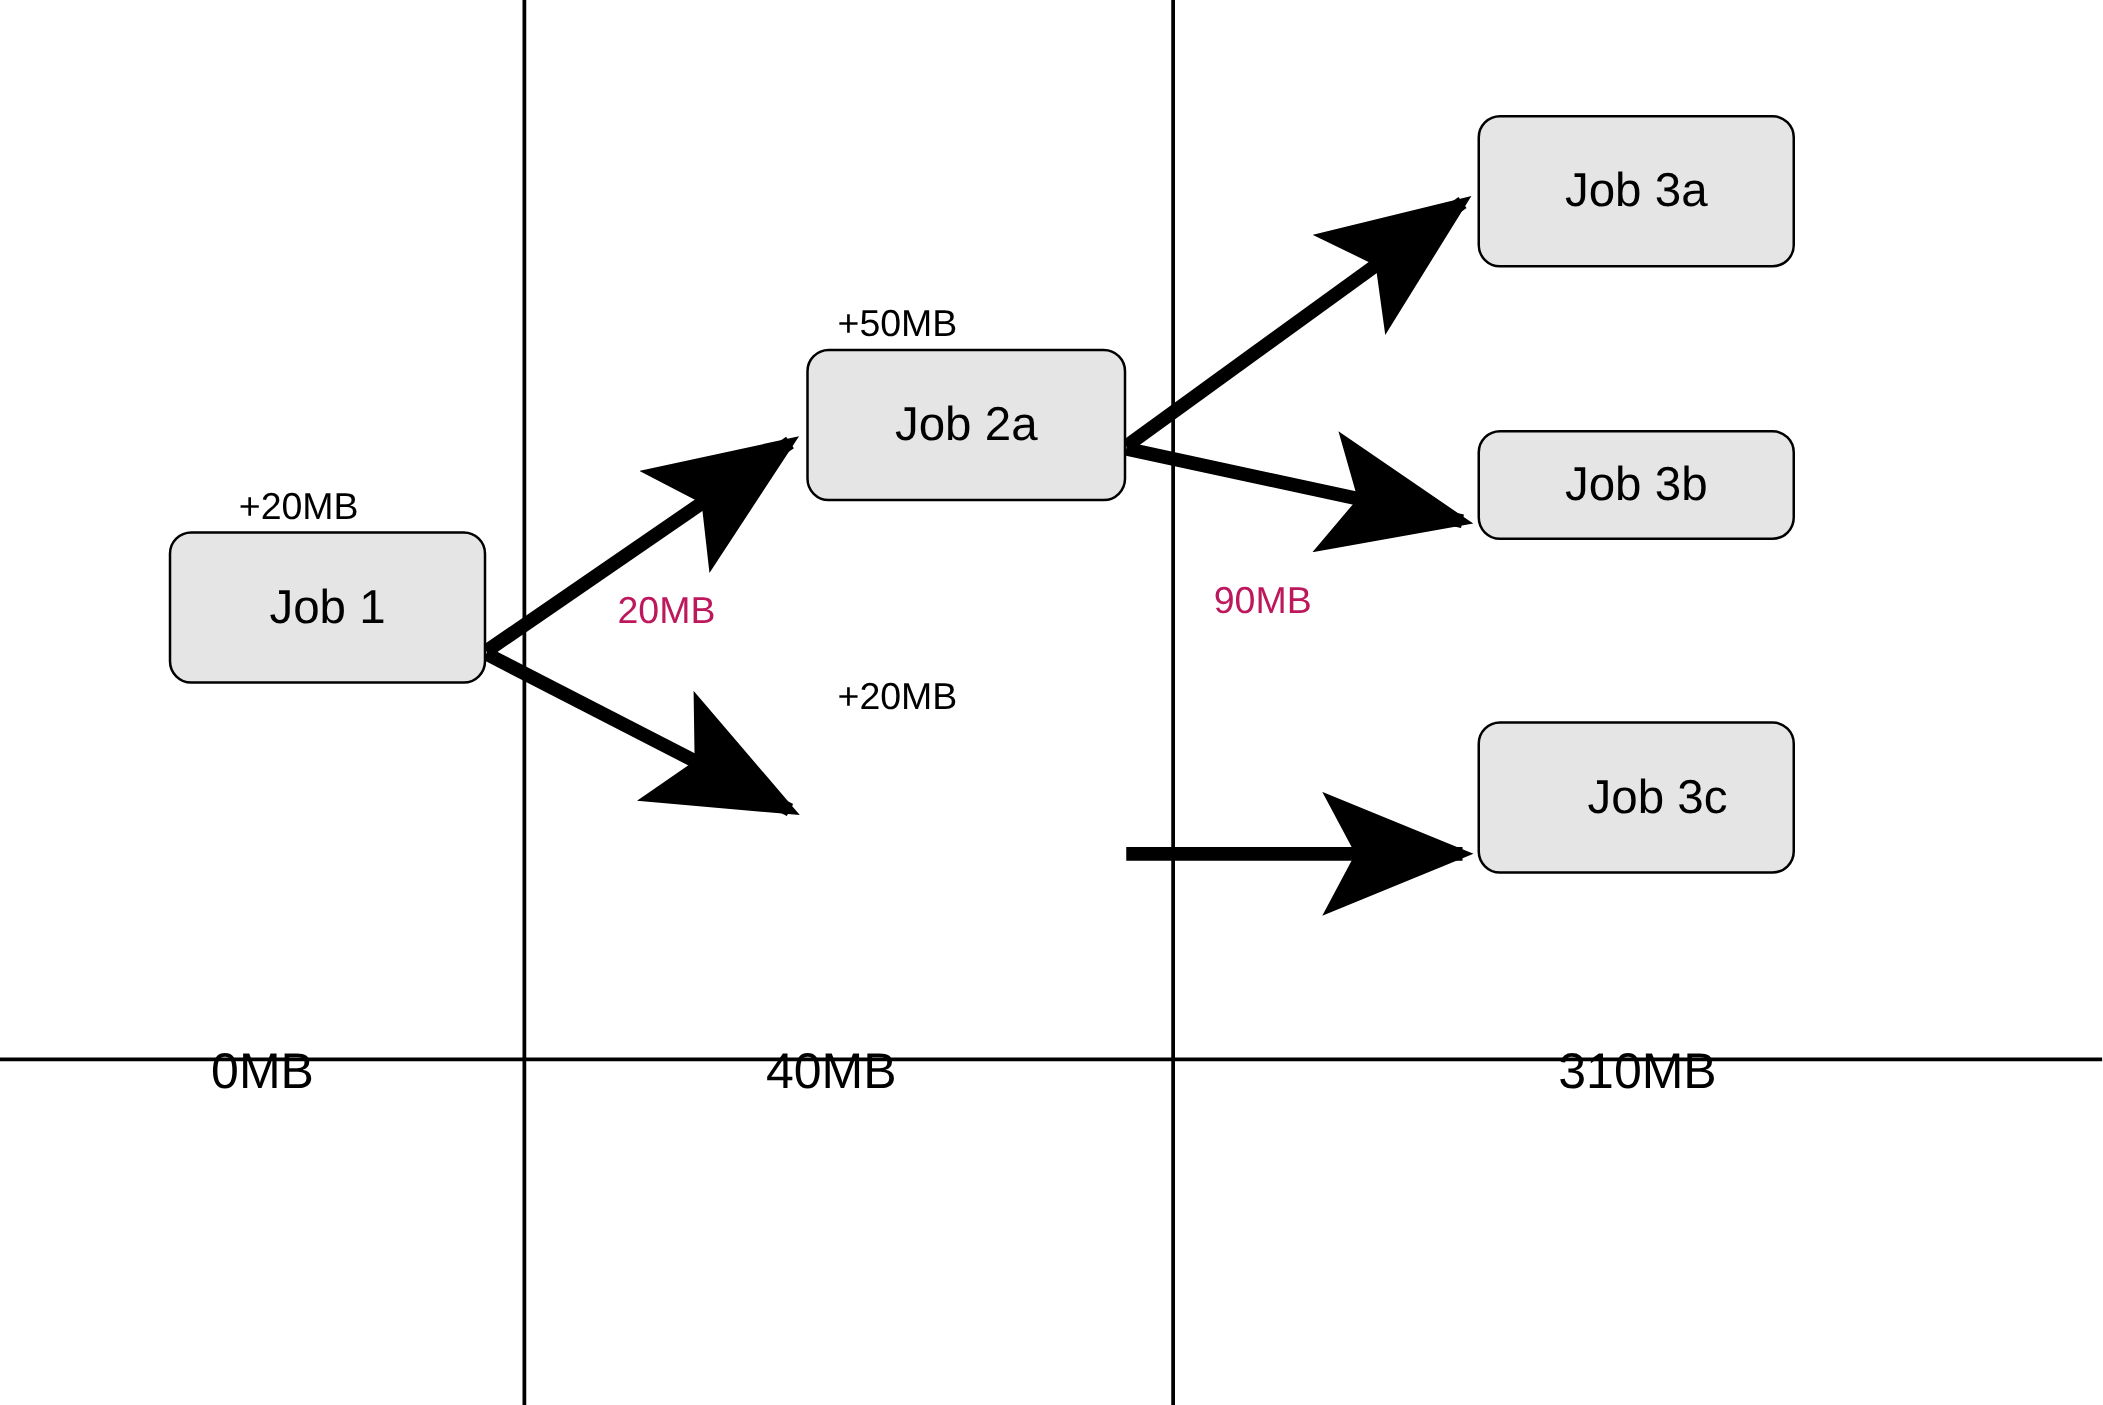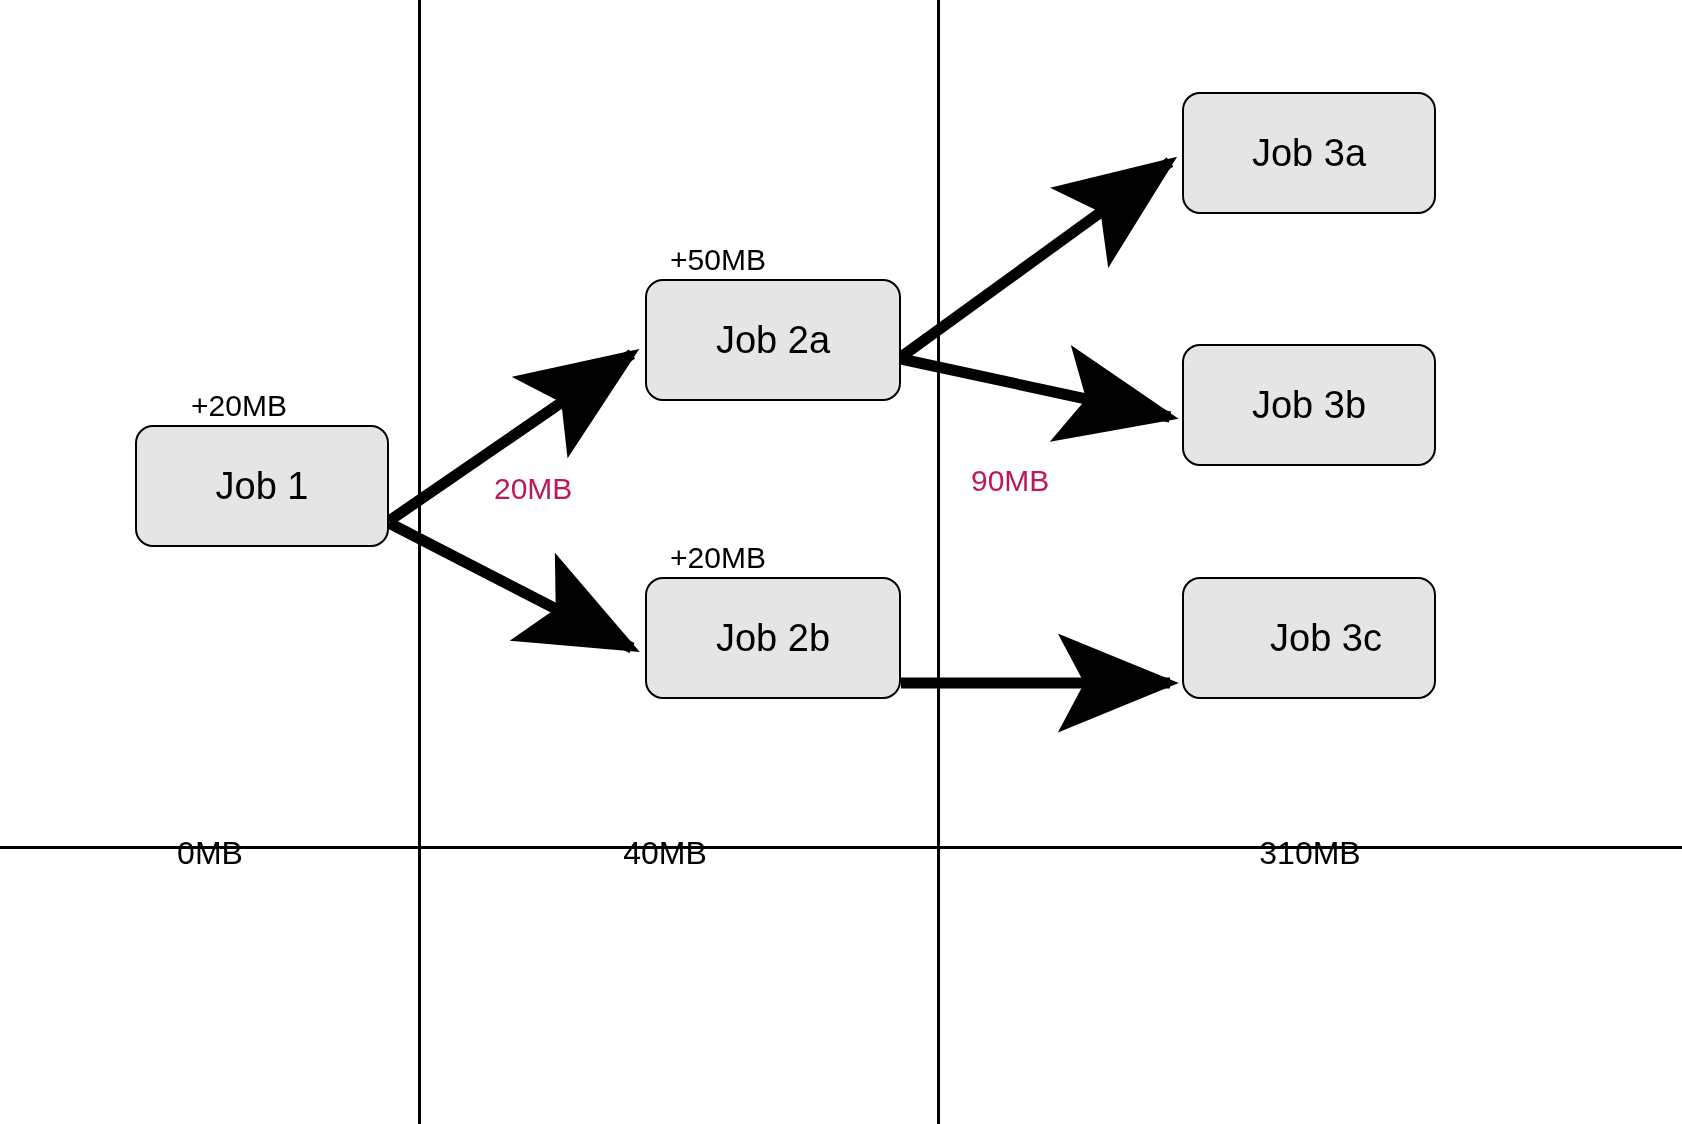--- a/index.html
+++ b/index.html
@@ -49,21 +49,21 @@
   }
   .edge-label {
     position: absolute;
     font-size: 30px;
     color: #be185d;
     white-space: nowrap;
     line-height: 1;
   }
   .axis-label {
     position: absolute;
-    font-size: 32px;
+    font-size: 40px;
     color: #000000;
     white-space: nowrap;
     line-height: 1;
     text-align: center;
   }
 </style>
 </head>
 <body>
 
 <div id="canvas">
@@ -90,29 +90,26 @@
   <div class="job-box" style="left:135px; top:425px; width:254px; height:122px;">
     <span class="job-label">Job 1</span>
   </div>
 
   <div class="mem-delta" style="left:670px; top:245px;">+50MB</div>
   <div class="job-box" style="left:645px; top:279px; width:256px; height:122px;">
     <span class="job-label">Job 2a</span>
   </div>
 
   <div class="mem-delta" style="left:670px; top:543px;">+20MB</div>
-  <div class="job-box" style="left:645px; top:577px; width:256px; height:122px;">
-    <span class="job-label">Job 2b</span>
-  </div>
 
   <div class="job-box" style="left:1182px; top:92px; width:254px; height:122px;">
     <span class="job-label">Job 3a</span>
   </div>
 
-  <div class="job-box" style="left:1182px; top:344px; width:254px; height:122px;">
+  <div class="job-box" style="left:1182px; top:344px; width:254px; height:88px;">
     <span class="job-label">Job 3b</span>
   </div>
 
   <div class="job-box" style="left:1182px; top:577px; width:254px; height:122px;padding-left:34px;">
     <span class="job-label">Job 3c</span>
   </div>
 
   <div class="edge-label" style="left:494px; top:474px;">20MB</div>
   <div class="edge-label" style="left:971px; top:466px;">90MB</div>
 

